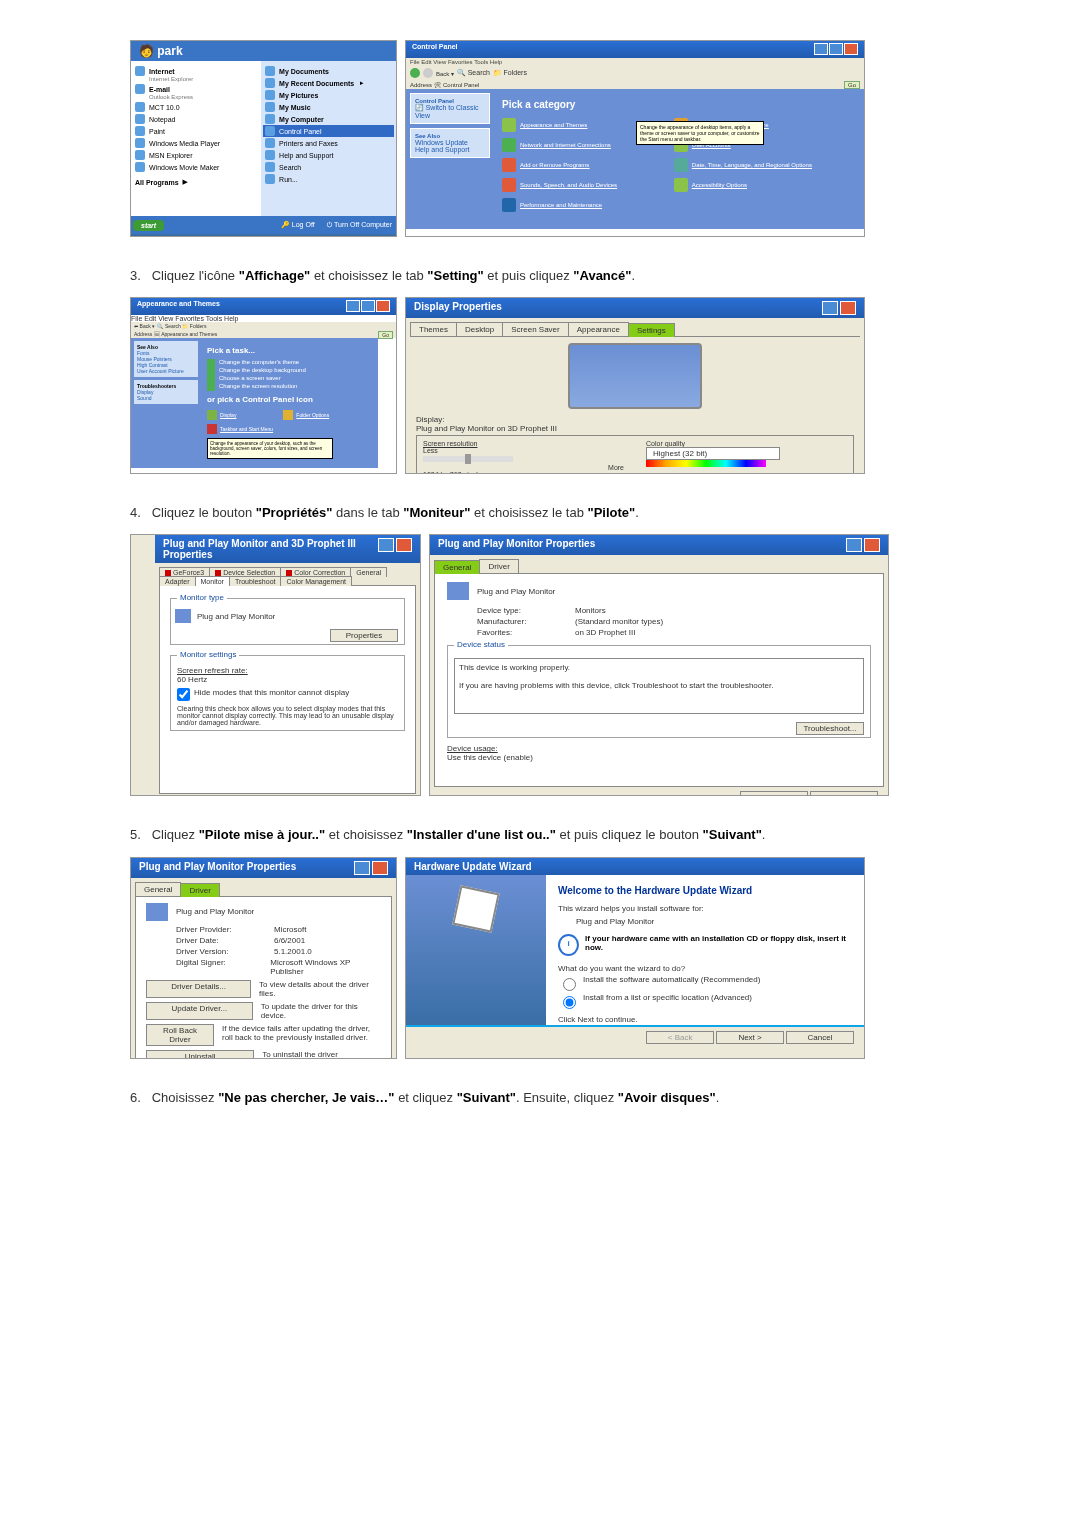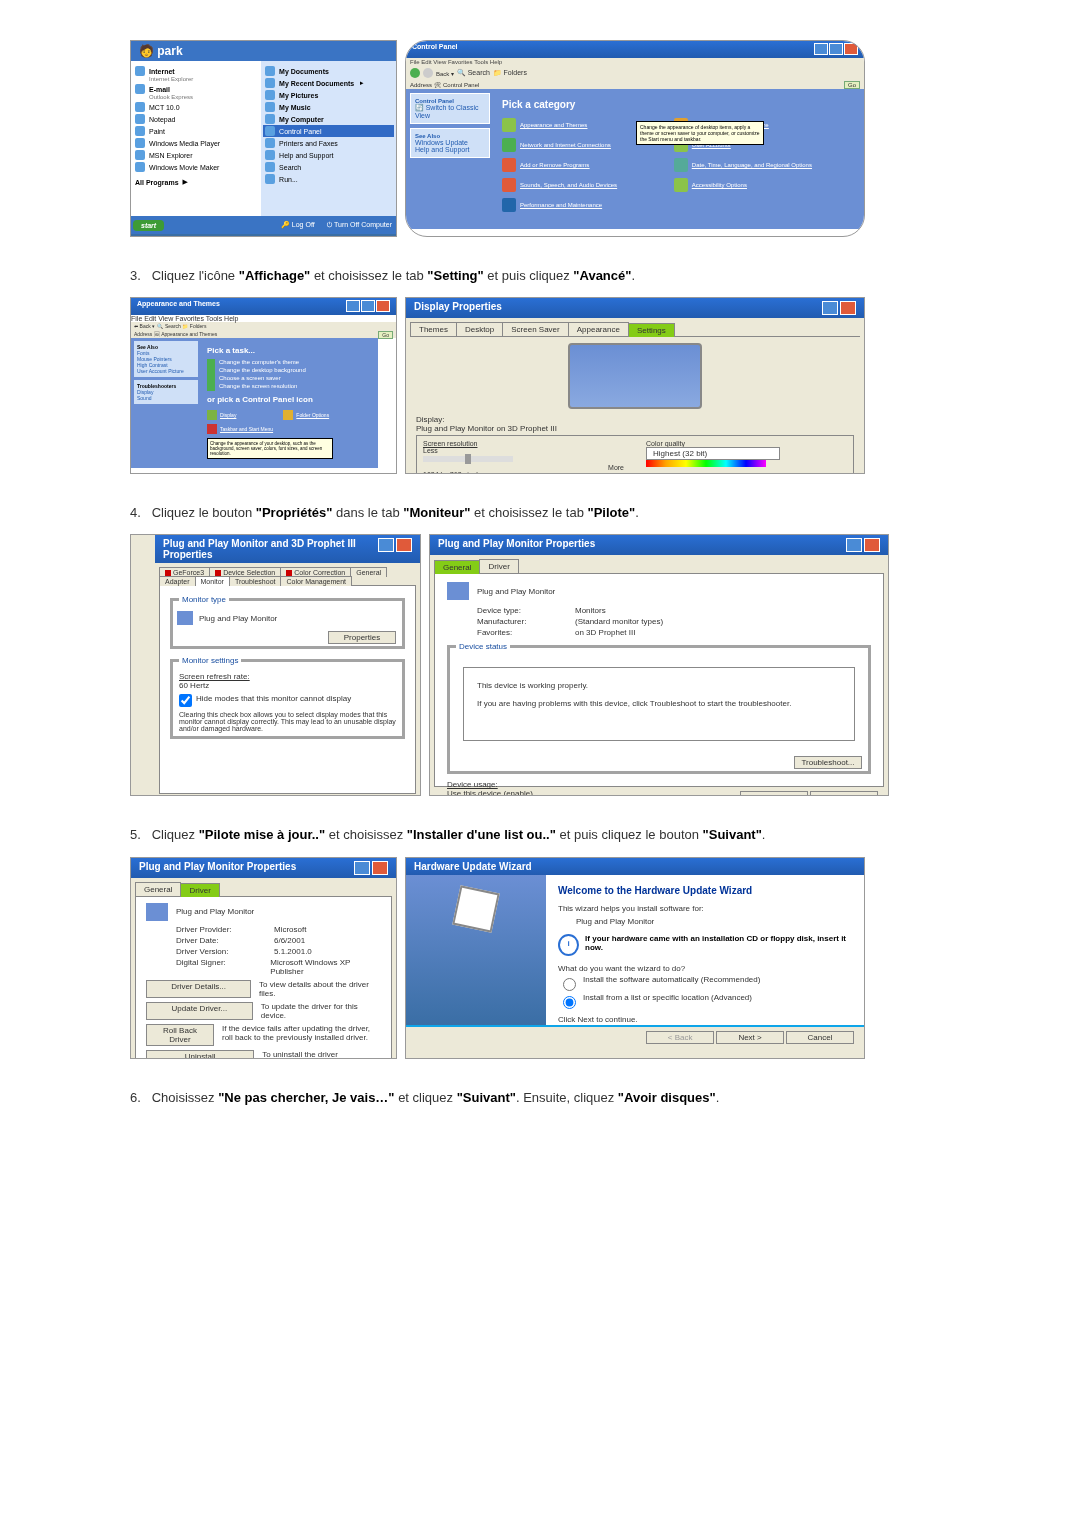--- a/index.html
+++ b/index.html
@@ -33,21 +33,21 @@
   .s2a .lcol { width:130px; background:#fff; padding:4px 2px; }
   .s2a .rcol { width:135px; background:#d6e5fa; padding:4px 2px; }
   .s2a .item { display:flex; align-items:center; gap:4px; padding:1px 2px; color:#000; }
   .s2a .item.sub{color:#777;font-size:6px;margin-left:14px;margin-top:-2px;}
   .s2a .item.sel{ background:#316ac5; color:#fff; }
   .s2a .ico{width:10px;height:10px;background:#5aa0e0;display:inline-block;border-radius:2px;}
   .s2a .footer{display:flex;height:18px;background:#3a74c4;align-items:center;}
   .s2a .start{background:#3d9b35;color:#fff;font-weight:bold;padding:2px 8px;font-style:italic;border-radius:4px;margin-left:2px;}
   .s2a .logoff,.s2a .turnoff{color:#fff;margin-left:auto;padding:2px 4px;font-size:7px;}
 
-  .s2b{width:458px;height:195px;border-radius:22px;}
+  .s2b{width:458px;height:195px;}
   .winbar{background:linear-gradient(#2a6fd4,#215bb0);color:#fff;padding:2px 6px;display:flex;justify-content:space-between;font-weight:bold;}
   .winbar .btns span{display:inline-block;width:12px;height:10px;background:#e05a3a;margin-left:1px;border:1px solid #fff;}
   .winbar .btns span:nth-child(1){background:#4a8bd6;}
   .winbar .btns span:nth-child(2){background:#4a8bd6;}
   .s2b .menus{background:#ece9d8;padding:1px 4px;font-size:6px;color:#444;}
   .s2b .toolbar{background:#ece9d8;padding:2px 4px;display:flex;align-items:center;gap:3px;}
   .s2b .toolbar .ball{width:10px;height:10px;border-radius:50%;background:#4caf50;}
   .s2b .toolbar .ball.gray{background:#ccc;}
   .s2b .addr{background:#ece9d8;padding:1px 4px;font-size:6px;}
   .s2b .addr .go{float:right;background:#e5f0c0;border:1px solid #7a7;padding:0 3px;}
@@ -96,21 +96,21 @@
   .dim{color:#999;}
 
   
   .s4a,.s4b{height:260px;background:#ece9d8;}
   .s4a{width:265px;padding-left:24px;} .s4b{width:458px;}
   .tabs2{display:flex;flex-wrap:wrap;margin:4px 4px 0;border-bottom:1px solid #888;}
   .tabs2 .tab{padding:1px 5px;border:1px solid #888;border-bottom:none;font-size:7px;margin-right:-1px;margin-bottom:-1px;background:#ece9d8;display:flex;align-items:center;gap:2px;}
   .tabs2 .tab.on{background:#fff;}
   .red-sq{width:6px;height:6px;background:#c00;display:inline-block;}
   .s4a .content{padding:6px 10px;font-size:8px;background:#fff;margin:0 4px;height:195px;border:1px solid #888;border-top:none;}
-  .fs{border:3px solid #a3a3a3;padding-top:6px;margin-top:6px;position:relative;}
+  .fs{border:1px solid #a3a3a3;padding-top:6px;margin-top:6px;position:relative;}
   .fs .lg{position:absolute;top:-6px;left:6px;background:#fff;padding:0 3px;color:#1a4fa0;}
   .chk{display:flex;gap:4px;margin:4px 0;}
   .chk input{margin:0;}
   .s4b .content{padding:8px 12px;font-size:8px;background:#fff;margin:0 4px;height:196px;border:1px solid #888;border-top:none;}
   .kv{display:flex;margin:2px 0; gap:8px;}
   .kv .k{width:90px;}
 
   
   .s5a,.s5b{height:200px;background:#ece9d8;}
   .s5a{width:265px;} .s5b{width:458px;}
@@ -412,21 +412,21 @@
             <span class="k">Manufacturer:</span>
             <span>(Standard monitor types)</span>
           </div>
         <div class="kv">
             <span class="k">Favorites:</span>
             <span>on 3D Prophet III</span>
           </div>
       </div>
       <div class="fs" style="margin-top:8px">
           <span class="lg">Device status</span>
-        <div style="border:1px solid #888;background:#fff;margin:13px;padding:13px;height:46px;overflow:auto">
+        <div style="border:1px solid #888;background:#fff;margin:6px;padding:4px;height:46px;overflow:auto">
           <div>This device is working properly.</div><br>
           <div>If you are having problems with this device, click Troubleshoot to start the troubleshooter.</div>
         </div>
         <div style="text-align:right;padding:2px 6px"><span class="btn">Troubleshoot...</span></div>
       </div>
       <div style="margin-top:6px"><u>Device usage:</u><br>
         <span class="sel" style="width:420px;display:block">Use this device (enable)</span>
       </div>
     </div>
     <div class="dlg-btns">

